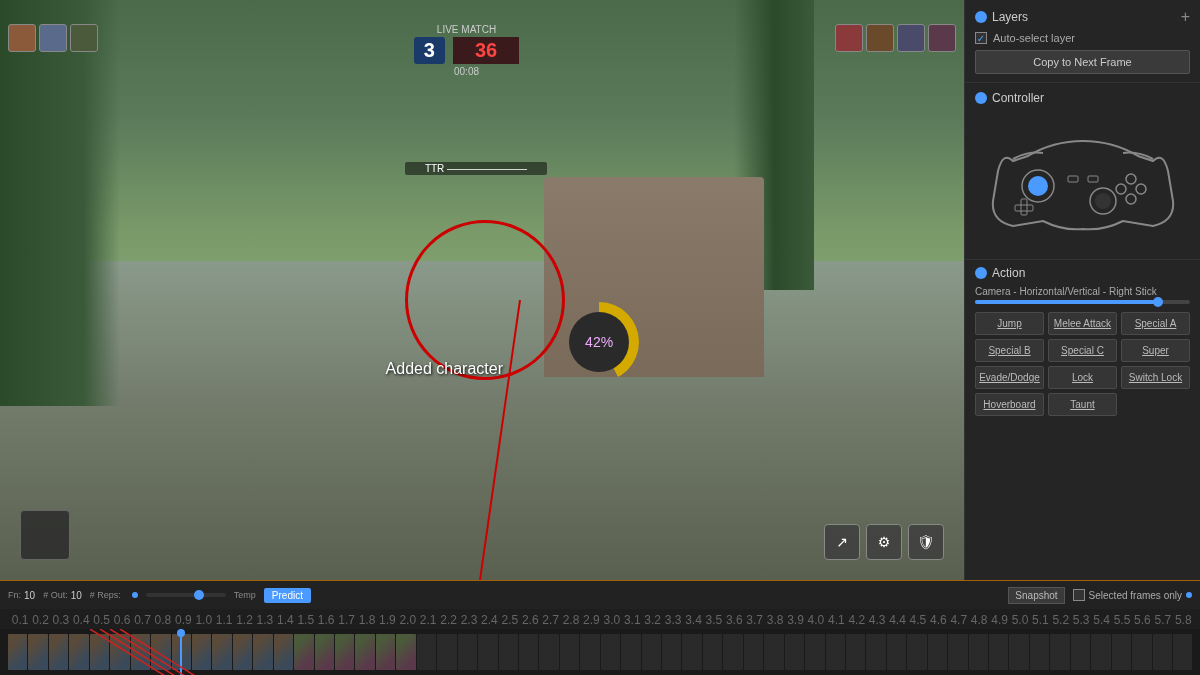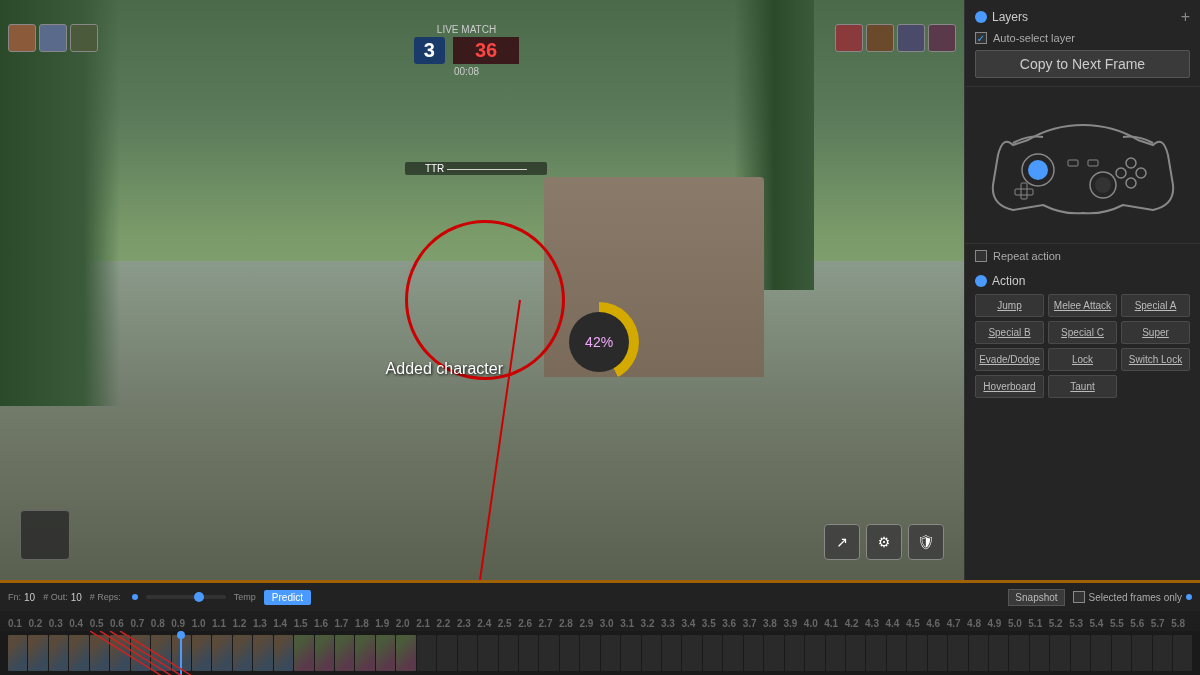--- a/index.html
+++ b/index.html
@@ -311,21 +311,21 @@
     .cb-label {
       color: #aaa;
       font-size: 11px;
     }
 
     .copy-btn {
       width: 100%;
       background: #3a3a3a;
       border: 1px solid #555;
       color: #ccc;
-      font-size: 14px;
+      font-size: 11px;
       padding: 5px 8px;
       cursor: pointer;
       text-align: center;
       border-radius: 2px;
     }
 
     
     .controller-diagram {
       display: flex;
       justify-content: center;
@@ -401,21 +401,21 @@
       text-align: center;
       cursor: pointer;
       border-radius: 2px;
       text-decoration: underline;
     }
 
     
     #timeline {
       height: 95px;
       background: #1a1a1a;
-      border-top: 3px solid #a16207;
+      border-top: 1px solid #a16207;
       display: flex;
       flex-direction: column;
     }
 
     .timeline-controls {
       display: flex;
       align-items: center;
       padding: 4px 8px;
       gap: 8px;
       background: #222;
@@ -479,25 +479,24 @@
     }
 
     .ruler-marks {
       display: flex;
       gap: 0;
       width: 100%;
     }
 
     .ruler-mark {
       color: #666;
-      font-size: 10px;
+      font-size: 12px;
       flex: 1;
-      text-align: left;
+      text-align: right;
       padding-bottom: 2px;
-      font-weight: bold;
     }
 
     .timeline-frames {
       flex: 1;
       background: #1a1a1a;
       display: flex;
       align-items: center;
       padding: 0 8px;
       overflow: hidden;
       position: relative;
@@ -628,20 +627,26 @@
         <button class="add-btn">+</button>
       </div>
       <div class="checkbox-row">
         <div class="cb checked"></div>
         <span class="cb-label">Auto-select layer</span>
       </div>
       <button class="copy-btn">Copy to Next Frame</button>
     </div>
 
     <div class="panel-section">
+      <div class="section-header">
+        <span class="section-title">
+          <span class="section-icon"></span>
+          <span>Controller</span>
+        </span>
+      </div>
       <div class="controller-diagram">
 
         <svg class="controller-svg" viewBox="0 0 200 120">
 
           <path d="M30,40 Q20,30 15,50 L10,80 Q8,100 30,105 L60,100 Q80,110 100,108 Q120,110 140,100 L170,105 Q192,100 190,80 L185,50 Q180,30 170,40 L155,35 Q130,20 100,20 Q70,20 45,35 Z" fill="none" stroke="#888" stroke-width="2"></path>
 
           <circle cx="55" cy="65" r="16" fill="none" stroke="#888" stroke-width="1.5"></circle>
           <circle cx="55" cy="65" r="10" fill="#4a9aff"></circle>
 
           <circle cx="120" cy="80" r="13" fill="none" stroke="#888" stroke-width="1.5"></circle>
@@ -657,34 +662,37 @@
 
           <path d="M30,38 Q45,30 60,32" fill="none" stroke="#888" stroke-width="2"></path>
           <path d="M170,38 Q155,30 140,32" fill="none" stroke="#888" stroke-width="2"></path>
 
           <rect x="85" y="55" width="10" height="6" rx="1" fill="none" stroke="#888" stroke-width="1"></rect>
           <rect x="105" y="55" width="10" height="6" rx="1" fill="none" stroke="#888" stroke-width="1"></rect>
         </svg>
       </div>
     </div>
 
-    <div class="repeat-row">
-      <div class="cb"></div>
-      <span class="cb-label">Repeat action</span>
-    </div>
 
     <div class="action-section">
       <div class="section-header">
         <span class="section-title">
           <span class="section-icon"></span>
           <span>Action</span>
         </span>
       </div>
 
 
+      <div class="slider-row">
+        <div class="slider-label">Camera - Horizontal/Vertical - Right Stick</div>
+        <div class="slider-track">
+          <div class="slider-fill" style="width:85%"></div>
+          <div class="slider-thumb" style="left:85%"></div>
+        </div>
+      </div>
 
       <div class="action-buttons-grid" id="action-btns-container">
       <button class="action-btn">Jump</button>
           <button class="action-btn">Melee Attack</button>
           <button class="action-btn">Special A</button>
           <button class="action-btn">Special B</button>
           <button class="action-btn">Special C</button>
           <button class="action-btn">Super</button>
           <button class="action-btn">Evade/Dodge</button>
           <button class="action-btn">Lock</button>

